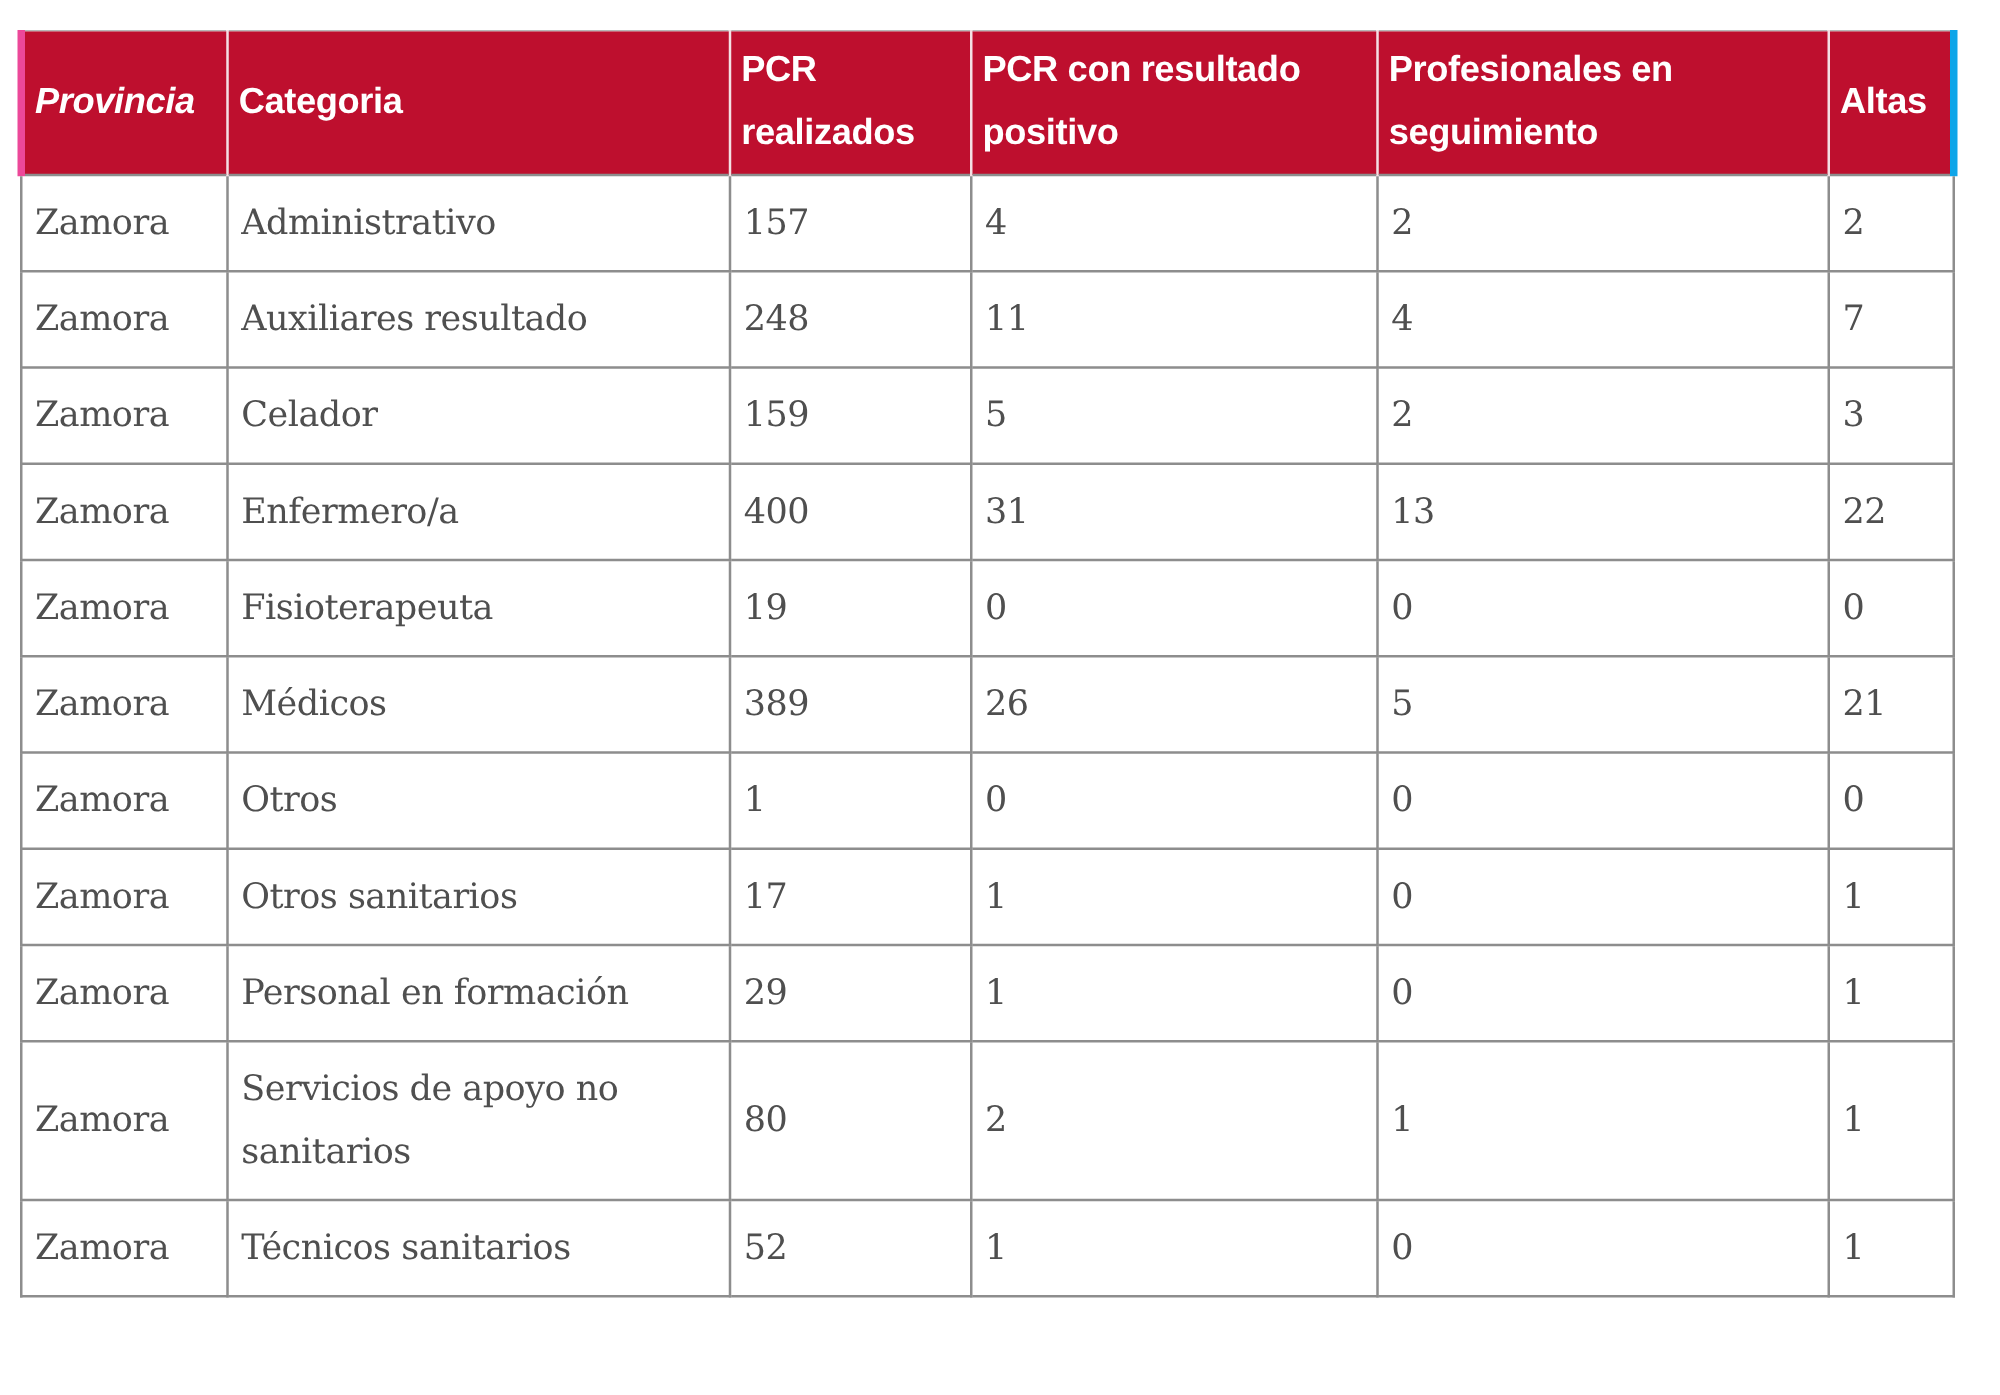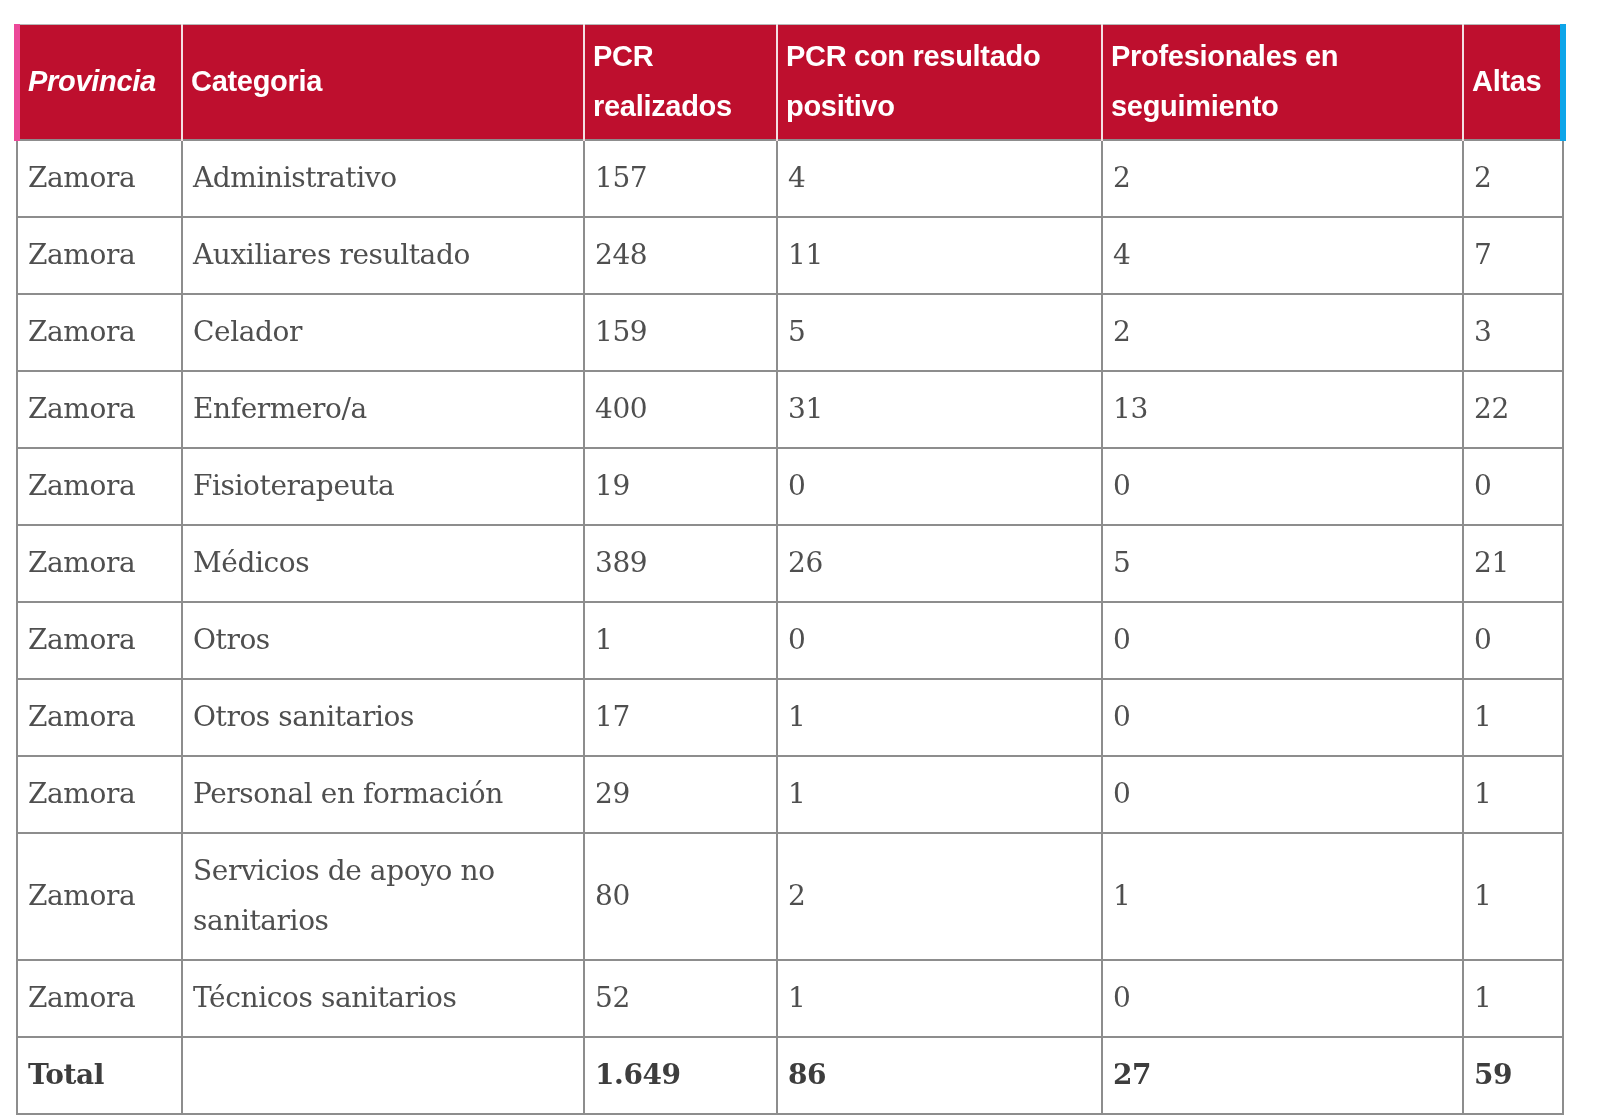--- a/index.html
+++ b/index.html
@@ -173,23 +173,15 @@
         <td>1</td>
       </tr>
       <tr>
         <td>Zamora</td>
         <td>Técnicos sanitarios</td>
         <td>52</td>
         <td>1</td>
         <td>0</td>
         <td>1</td>
       </tr>
-      <tr class="total">
-        <td>Total</td>
-        <td></td>
-        <td>1.649</td>
-        <td>86</td>
-        <td>27</td>
-        <td>59</td>
-      </tr>
     </tbody>
   </table>
 </div>
 
 </body></html>

